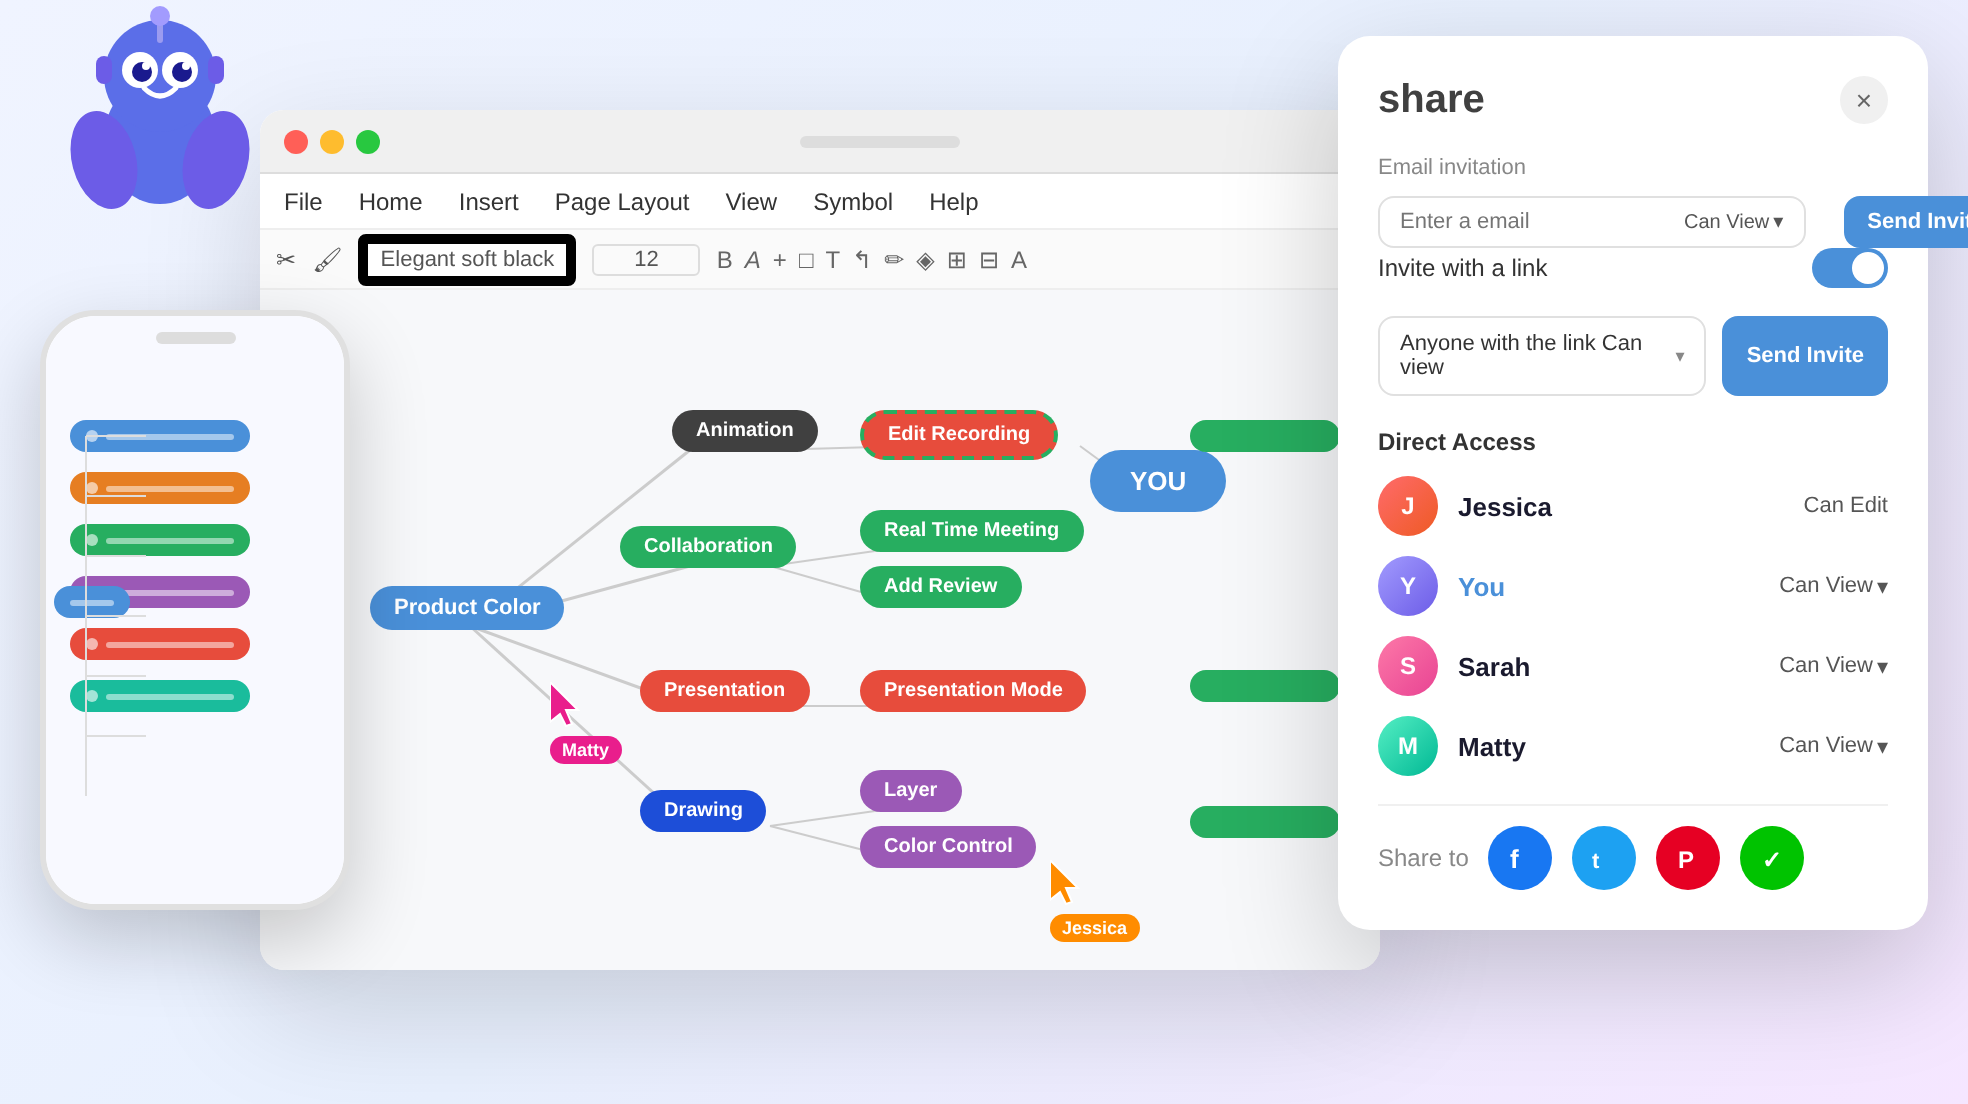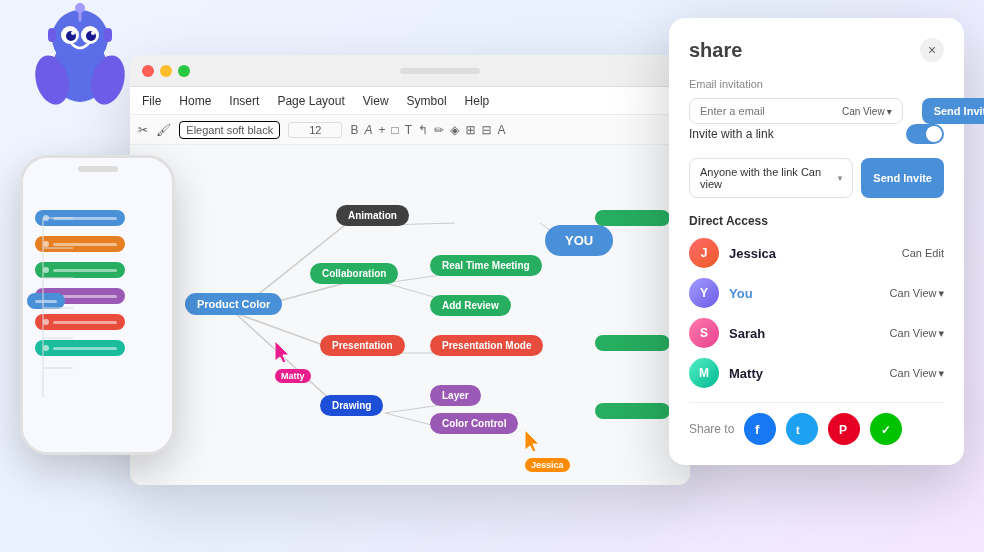--- a/index.html
+++ b/index.html
@@ -72,21 +72,21 @@
       align-items: center;
       padding: 0 8px;
       gap: 8px;
       border-bottom: 1px solid #eee;
       font-size: 11px;
       color: #555;
     }
 
     .toolbar-font-selector {
       background: white;
-      border: 1px solid #000000;
+      border: 5px solid #000000;
       border-radius: 4px;
       padding: 2px 6px;
       font-size: 11px;
     }
 
     .desktop-canvas {
       position: relative;
       width: 100%;
       height: calc(100% - 90px);
       background: #f7f8fa;
@@ -559,26 +559,27 @@
       <line x1="255" y1="268" x2="325" y2="258" stroke="#ccc" stroke-width="1"></line>
       <line x1="255" y1="268" x2="325" y2="286" stroke="#ccc" stroke-width="1"></line>
 
       <line x1="410" y1="78" x2="440" y2="100" stroke="#ccc" stroke-width="1"></line>
     </svg>
 
     <div class="node node-blue node-product-design">Product Color</div>
 
     <div class="node node-purple node-animation">Animation</div>
 
+    <div class="node node-red node-edit-recording" style="position:absolute;left:300px;top:60px;border:2px dashed #27ae60;">Edit Recording</div>
 
     <div class="node node-green node-collaboration">Collaboration</div>
 
     <div class="node node-green" style="position:absolute;left:300px;top:110px;">Real Time Meeting</div>
 
-    <div class="node node-green" style="position:absolute;left:300px;top:150px;">Add Review</div>
+    <div class="node node-green" style="position:absolute;left:300px;top:138px;">Add Review</div>
 
     <div class="node node-red node-presentation">Presentation</div>
 
     <div class="node node-red node-presentation-mode">Presentation Mode</div>
 
     <div class="node node-purple node-drawing">Drawing</div>
 
     <div class="node node-purple node-layer">Layer</div>
 
     <div class="node node-purple node-color-control">Color Control</div>

